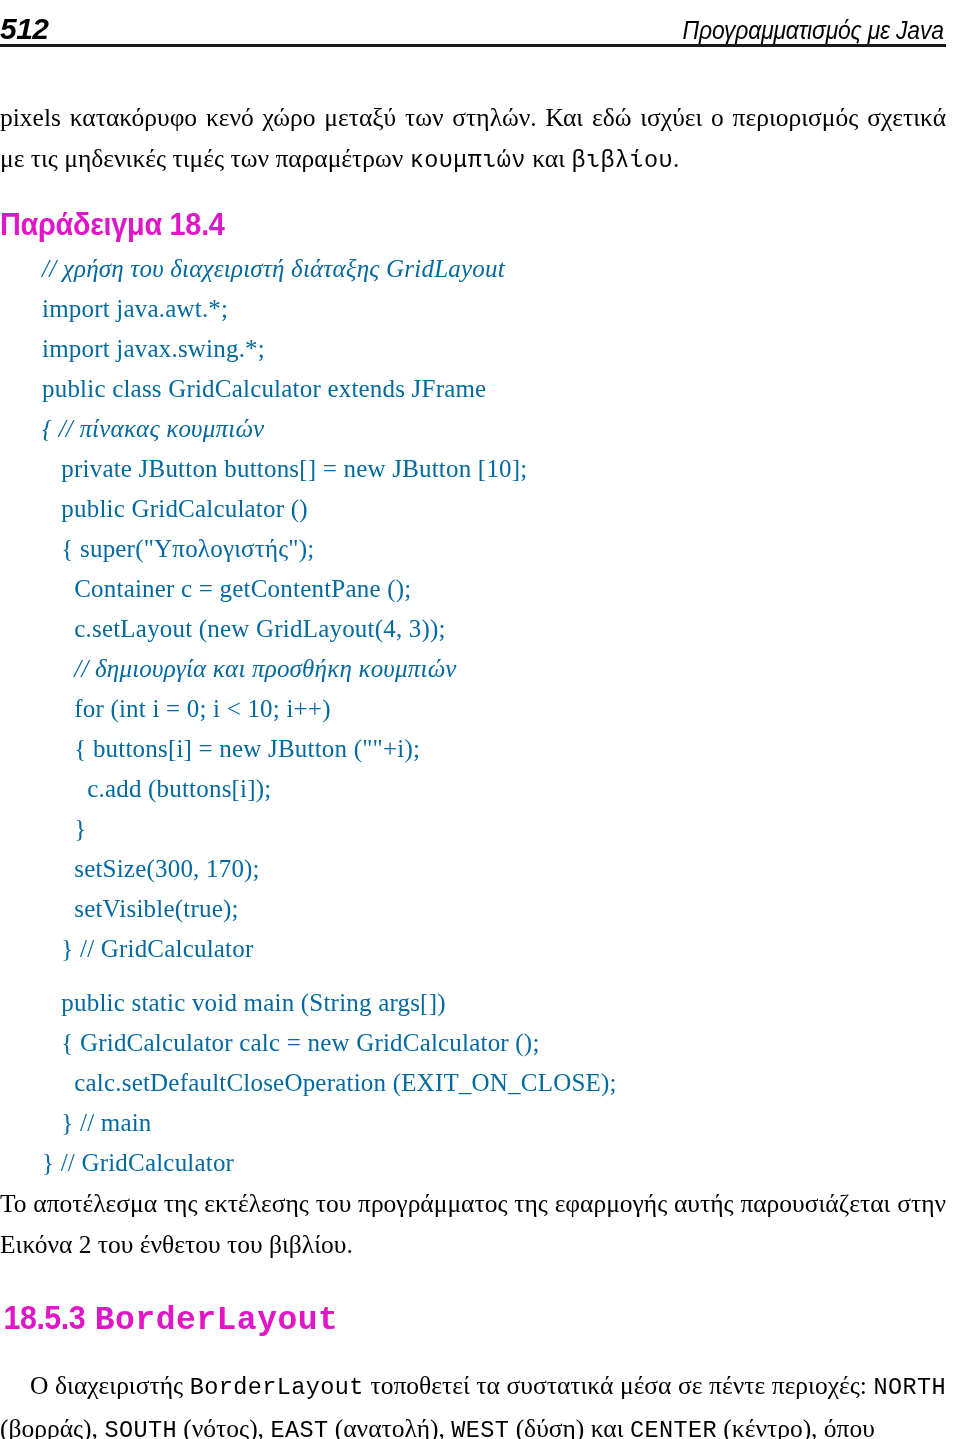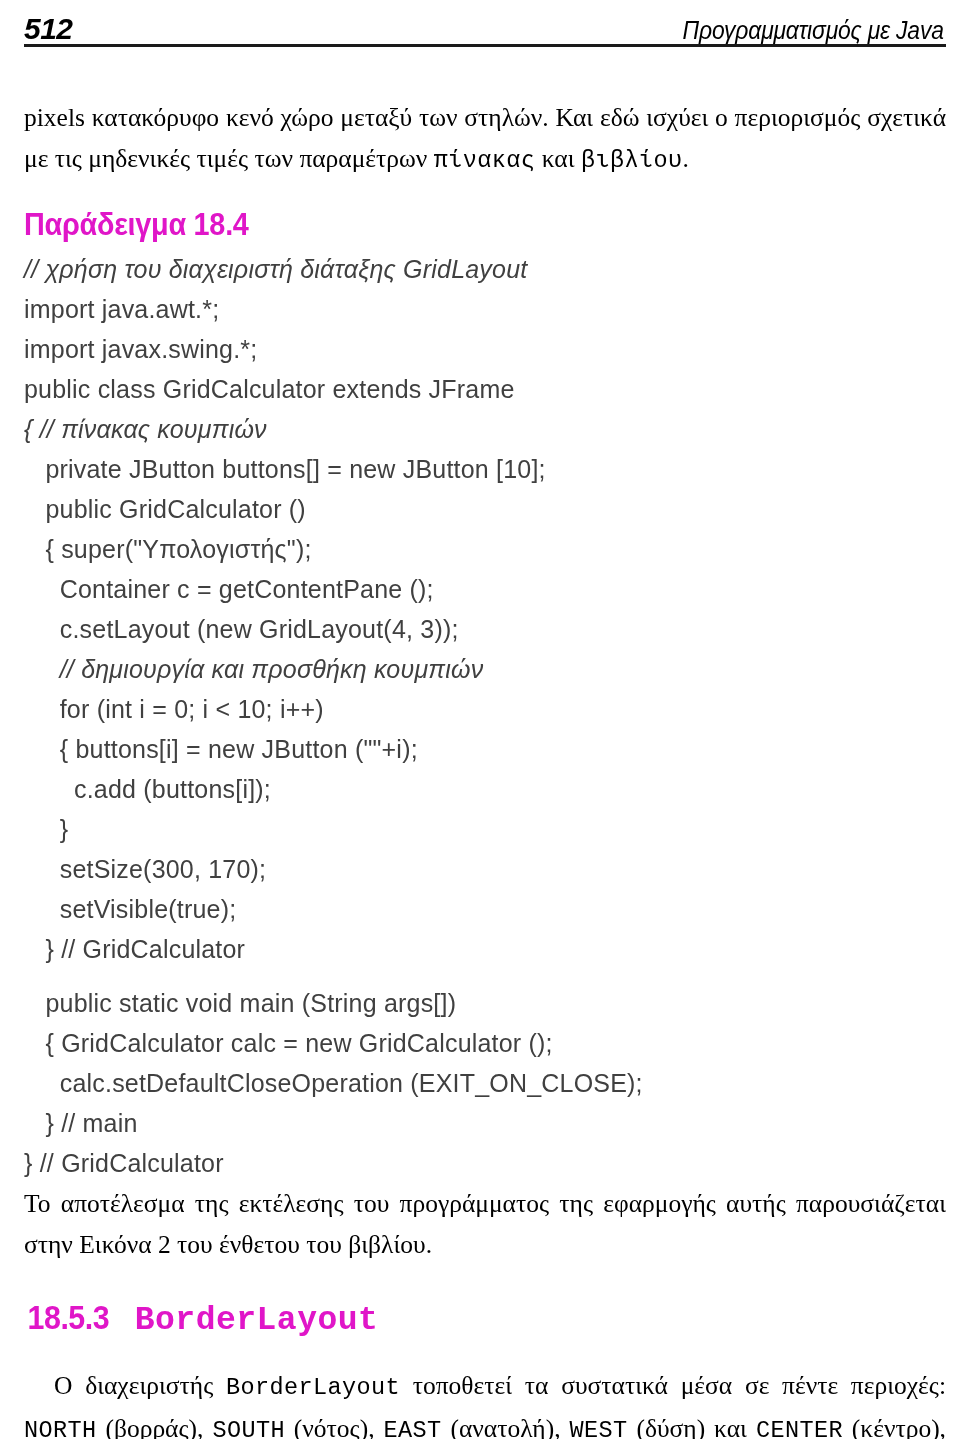--- a/index.html
+++ b/index.html
@@ -14,21 +14,21 @@
     font-family: "Liberation Serif", serif;
     color: #000000;
     -webkit-font-smoothing: antialiased;
   }
 
   .page {
     position: relative;
     width: 960px;
     height: 1217px;
     box-sizing: border-box;
-    padding: 0 14px 0 24px;
+    padding: 0 14px 0 0;
   }
 
   
   .page-header {
     display: flex;
     align-items: flex-end;
     justify-content: space-between;
     height: 44px;
     padding: 0 2px 0 0;
     border-bottom: 3px solid #1a1a1a;
@@ -81,47 +81,48 @@
     color: #e016c8;
     transform: scaleX(0.93);
     transform-origin: left center;
     margin-top: 20px;
     margin-bottom: 6px;
     letter-spacing: -0.3px;
   }
 
   
   .code-listing {
-    font-family: Liberation Sans, sans-serif;
+    font-family: Liberation Serif, serif;
     font-size: 25px;
     line-height: 40px;
-    color: #404040;
+    color: #0369a1;
     white-space: pre;
     letter-spacing: 0.2px;
+    margin-left: 42px;
   }
   .code-line {
     white-space: pre;
     min-height: 40px;
   }
   .code-line.comment {
     font-style: italic;
   }
   .code-line.blank {
     height: 14px;
     min-height: 14px;
   }
 
   
   .section-heading {
     margin-top: 34px;
     margin-bottom: 16px;
     color: #e016c8;
     display: flex;
     align-items: baseline;
-    gap: 22px;
+    gap: 6px;
   }
   .section-number {
     font-family: "Liberation Sans", sans-serif;
     font-weight: bold;
     font-size: 33px;
     line-height: 38px;
     transform: scaleX(0.92);
     transform-origin: left baseline;
     letter-spacing: -0.5px;
   }
@@ -143,21 +144,21 @@
 </head>
 <body>
 
 <div class="page">
 
   <div class="page-header">
     <div class="folio">512</div>
     <div class="running-title">Προγραμματισμός με Java</div>
   </div>
 
-  <p class="body-block first"><span>pixels κατακόρυφο κενό χώρο μεταξύ των στηλών. Και εδώ ισχύει ο περιορισμός σχετικά με τις μηδενικές τιμές των παραμέτρων </span><span class="mono-inline">πίνακας</span><span> και </span><span class="mono-inline">βιβλίου</span><span>.</span></p>
+  <p class="body-block first"><span>pixels κατακόρυφο κενό χώρο μεταξύ των στηλών. Και εδώ ισχύει ο περιορισμός σχετικά με τις μηδενικές τιμές των παραμέτρων </span><span class="mono-inline">κουμπιών</span><span> και </span><span class="mono-inline">βιβλίου</span><span>.</span></p>
 
   <div class="example-heading">Παράδειγμα 18.4</div>
 
   <div class="code-listing"><div class="code-line comment">// χρήση του διαχειριστή διάταξης GridLayout</div><div class="code-line">import java.awt.*;</div><div class="code-line">import javax.swing.*;</div><div class="code-line">public class GridCalculator extends JFrame</div><div class="code-line comment">{ // πίνακας κουμπιών</div><div class="code-line">   private JButton buttons[] = new JButton [10];</div><div class="code-line">   public GridCalculator ()</div><div class="code-line">   { super("Υπολογιστής");</div><div class="code-line">     Container c = getContentPane ();</div><div class="code-line">     c.setLayout (new GridLayout(4, 3));</div><div class="code-line comment">     // δημιουργία και προσθήκη κουμπιών</div><div class="code-line">     for (int i = 0; i &lt; 10; i++)</div><div class="code-line">     { buttons[i] = new JButton (""+i);</div><div class="code-line">       c.add (buttons[i]);</div><div class="code-line">     }</div><div class="code-line">     setSize(300, 170);</div><div class="code-line">     setVisible(true);</div><div class="code-line">   } // GridCalculator</div><div class="code-line blank">&nbsp;</div><div class="code-line">   public static void main (String args[])</div><div class="code-line">   { GridCalculator calc = new GridCalculator ();</div><div class="code-line">     calc.setDefaultCloseOperation (EXIT_ON_CLOSE);</div><div class="code-line">   } // main</div><div class="code-line">} // GridCalculator</div></div>
 
   <p class="body-block tail">Το αποτέλεσμα της εκτέλεσης του προγράμματος της εφαρμογής αυτής παρουσιάζεται στην Εικόνα 2 του ένθετου του βιβλίου.</p>
 
   <div class="section-heading">
     <span class="section-number">18.5.3</span>
     <span class="section-name">BorderLayout</span>

